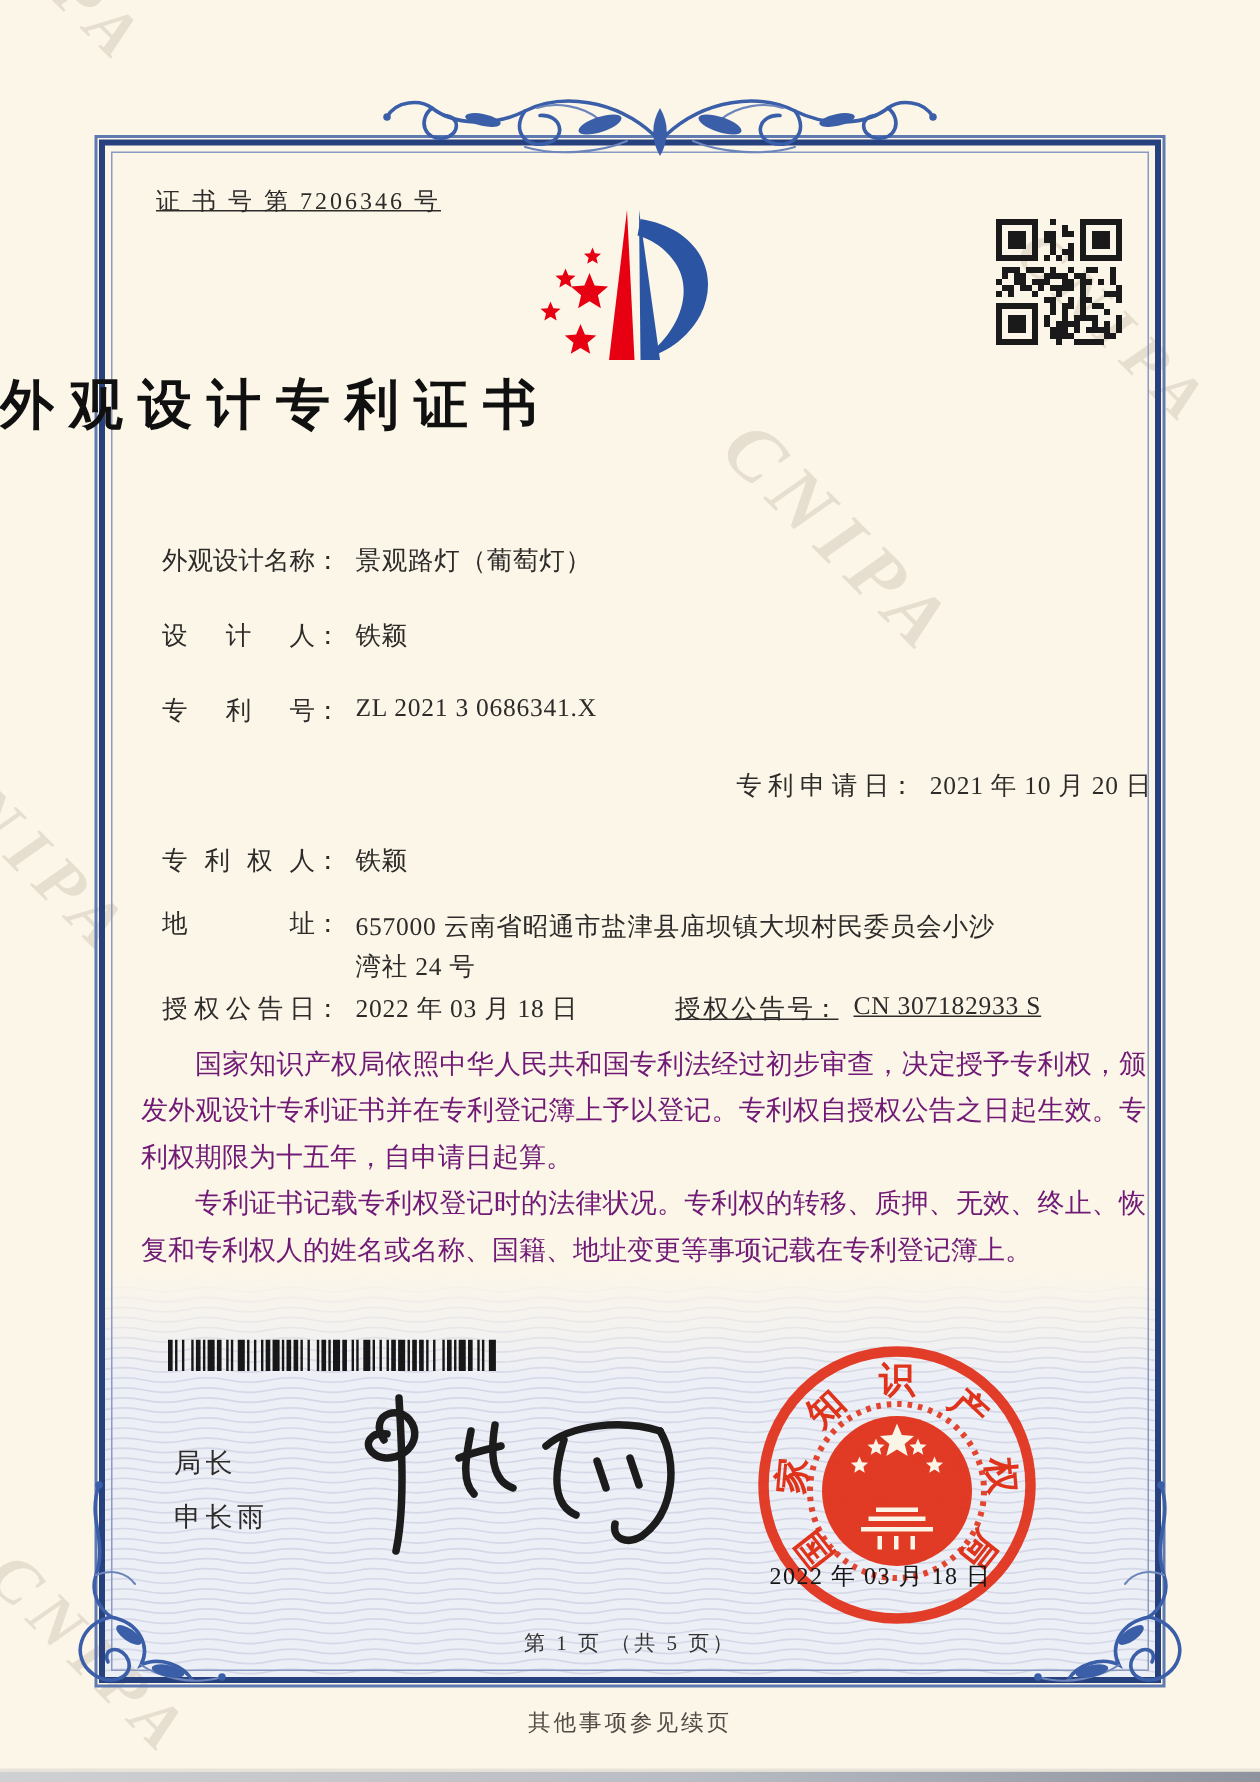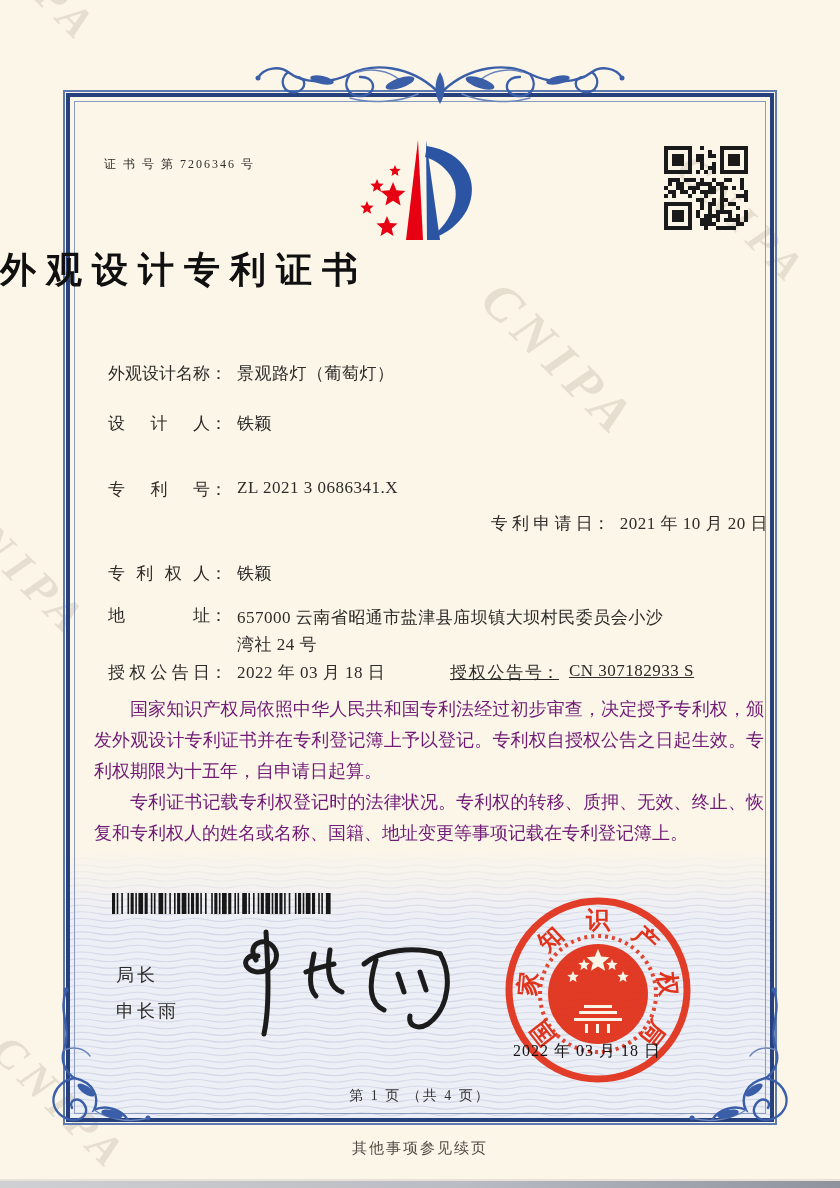--- a/index.html
+++ b/index.html
@@ -40,36 +40,36 @@
     position:absolute;left:63px;top:90px;right:63px;bottom:63px;
     border:2px solid var(--frame-blue-light);z-index:2;pointer-events:none;
   }
   .frame::before{content:'';position:absolute;inset:1px;border:4px solid var(--frame-blue);}
   .frame::after{content:'';position:absolute;inset:9px;border:1px solid #8a9ac1;}
   .ornament{position:absolute;z-index:3;pointer-events:none;}
   .orn-s{stroke:var(--ornament-blue);fill:none;stroke-width:2.4;stroke-linecap:round;}
   .orn-s2{stroke:#6c86bb;fill:none;stroke-width:1.4;stroke-linecap:round;}
   .orn-f{fill:var(--ornament-blue);}
   
-  .cert-no{position:absolute;left:104px;top:156px;font-size:12px;letter-spacing:2px;z-index:4;}
+  .cert-no{position:absolute;left:104px;top:124px;font-size:16px;letter-spacing:2px;z-index:4;text-decoration:underline;}
   .logo{position:absolute;left:335px;top:124px;z-index:4;}
   .qr{position:absolute;left:664px;top:146px;z-index:4;}
   .title{
     position:absolute;left:0;right:0;top:246px;
     font-size:36px;font-weight:700;letter-spacing:10px;color:#101010;z-index:4;
   }
   
   .row{position:absolute;left:108px;width:660px;font-size:17px;z-index:4;display:flex;align-items:flex-start;}
   .lbl{display:inline-block;width:102px;text-align:justify;text-align-last:justify;}
   .colon{display:inline-block;}
   .val{margin-left:10px;letter-spacing:.5px;}
   .val-block{margin-left:10px;width:432px;line-height:27px;letter-spacing:.5px;}
   .row-name{top:362px;}
   .row-designer{top:412px;}
-  .row-patentno{top:462px;margin-top:16px;}
+  .row-patentno{top:462px;}
   .row-filing{top:512px;justify-content:flex-end;}
   .row-patentee{top:562px;}
   .row-address{top:604px;}
   .row-grant{top:661px;}
   .grant2{position:absolute;left:342px;top:0;display:flex;text-decoration:underline;}
   .grant2 .lbl{width:92px;}
   
   .body-text{
     position:absolute;left:94px;top:694px;width:670px;z-index:4;
     font-size:18px;line-height:31px;text-align:justify;color:#701a75;
@@ -499,17 +499,17 @@
         <span style="transform: rotate(-85deg) translateY(-70px);">家</span>
         <span style="transform: rotate(-43deg) translateY(-70px);">知</span>
         <span style="transform: rotate(0deg) translateY(-70px);">识</span>
         <span style="transform: rotate(43deg) translateY(-70px);">产</span>
         <span style="transform: rotate(85deg) translateY(-70px);">权</span>
         <span style="transform: rotate(128deg) translateY(-70px);">局</span>
       </div>
     <div class="seal-date">2022 年 03 月 18 日</div>
   </div>
 
-  <div class="page-info">第 1 页 （共 4 页）</div>
+  <div class="page-info">第 1 页 （共 5 页）</div>
   <div class="note">其他事项参见续页</div>
   <div class="bottom-edge"></div>
 
 </div>
 
 </body></html>

